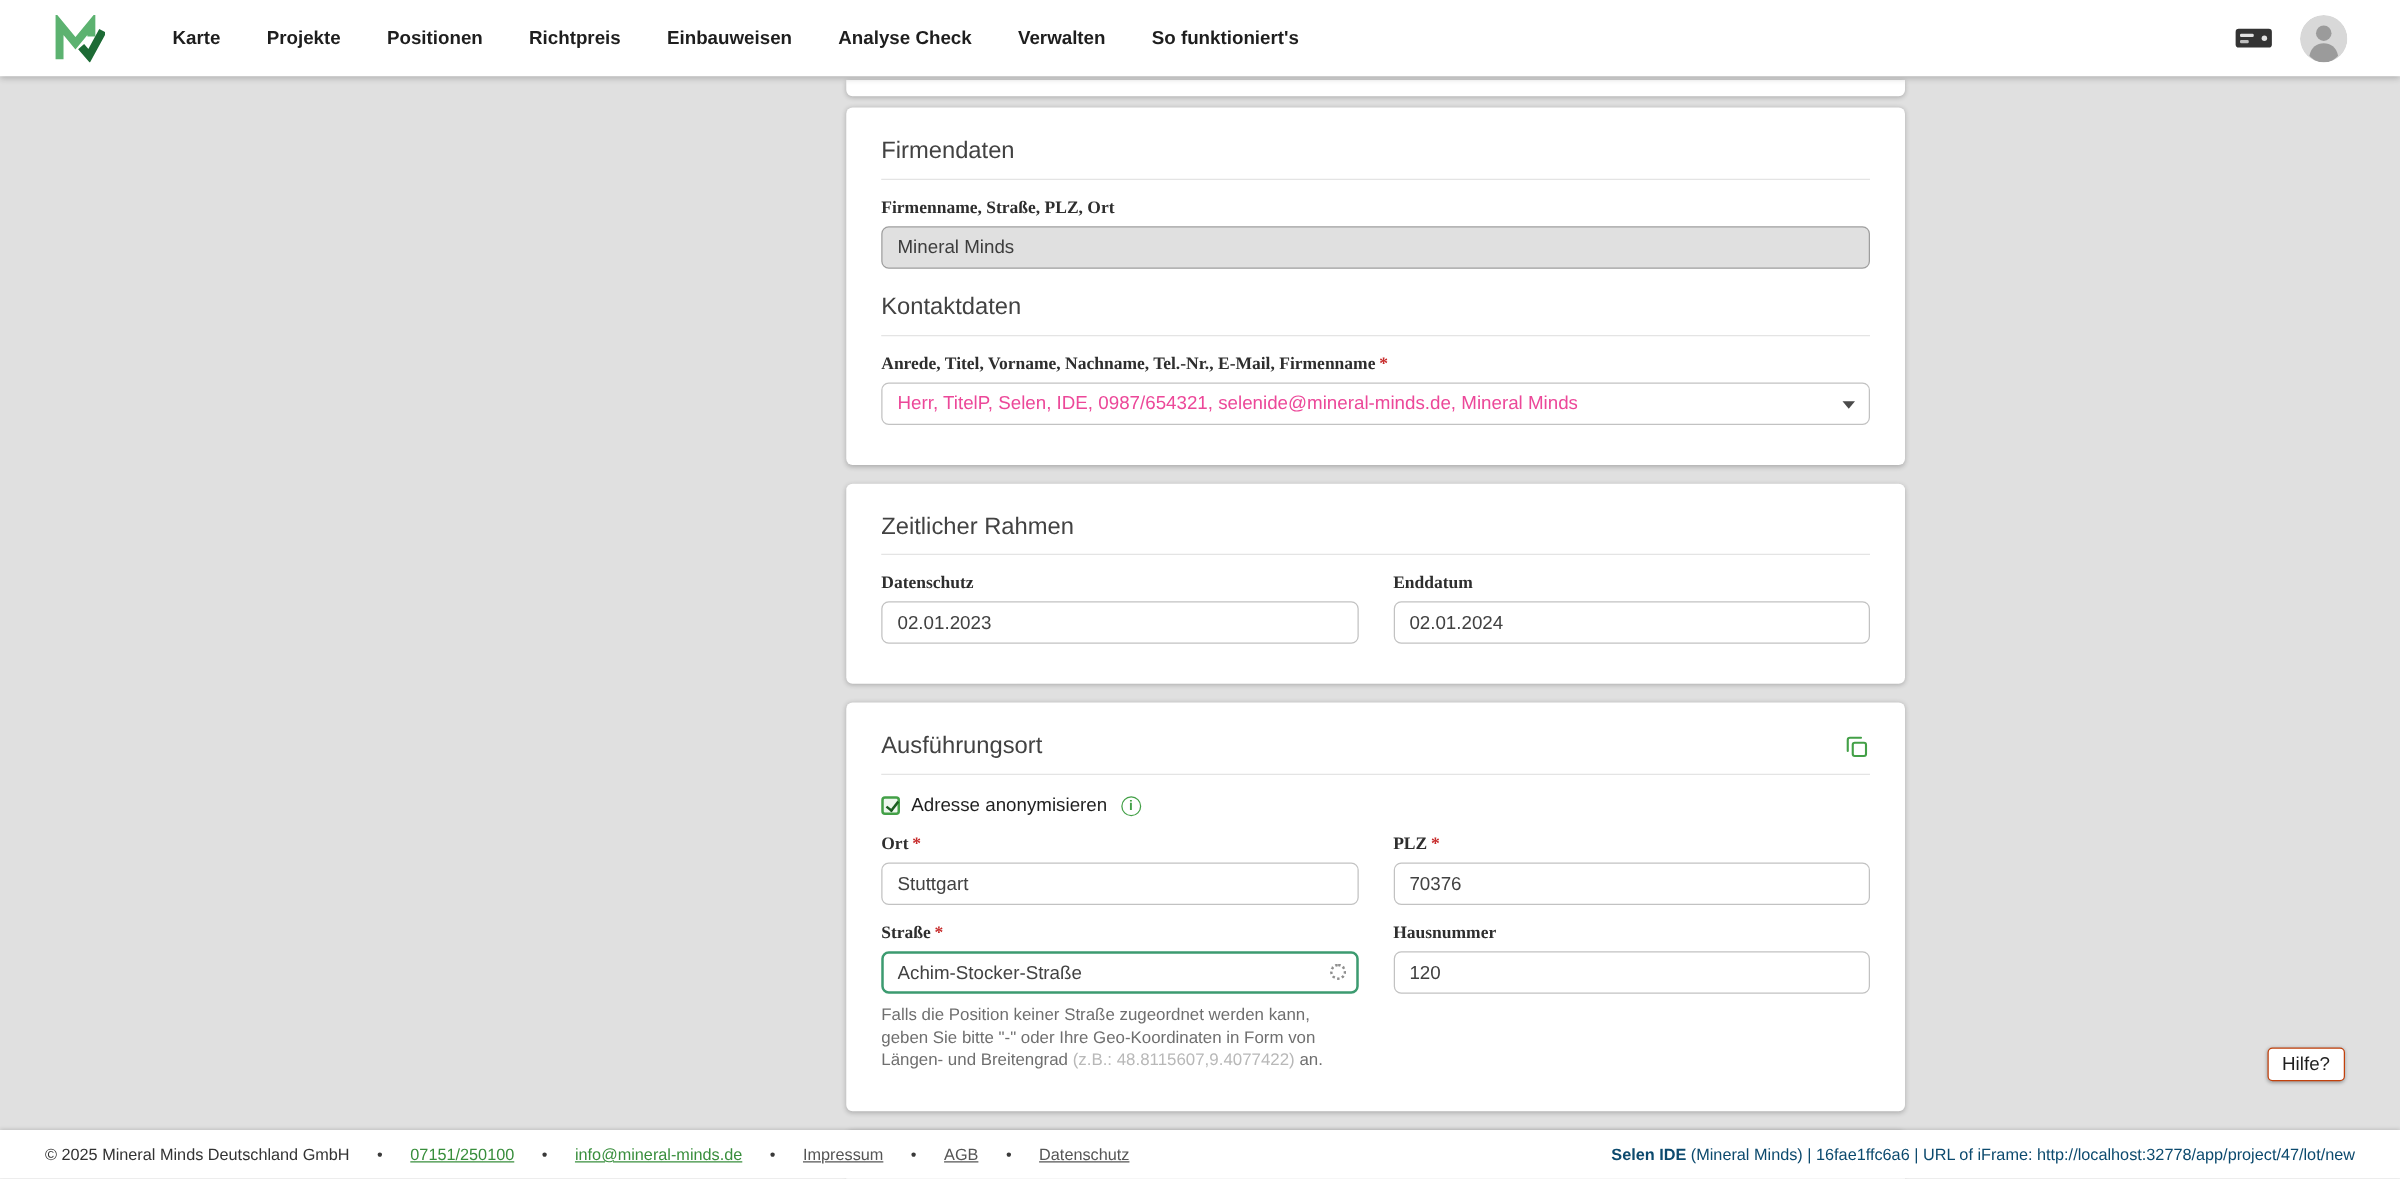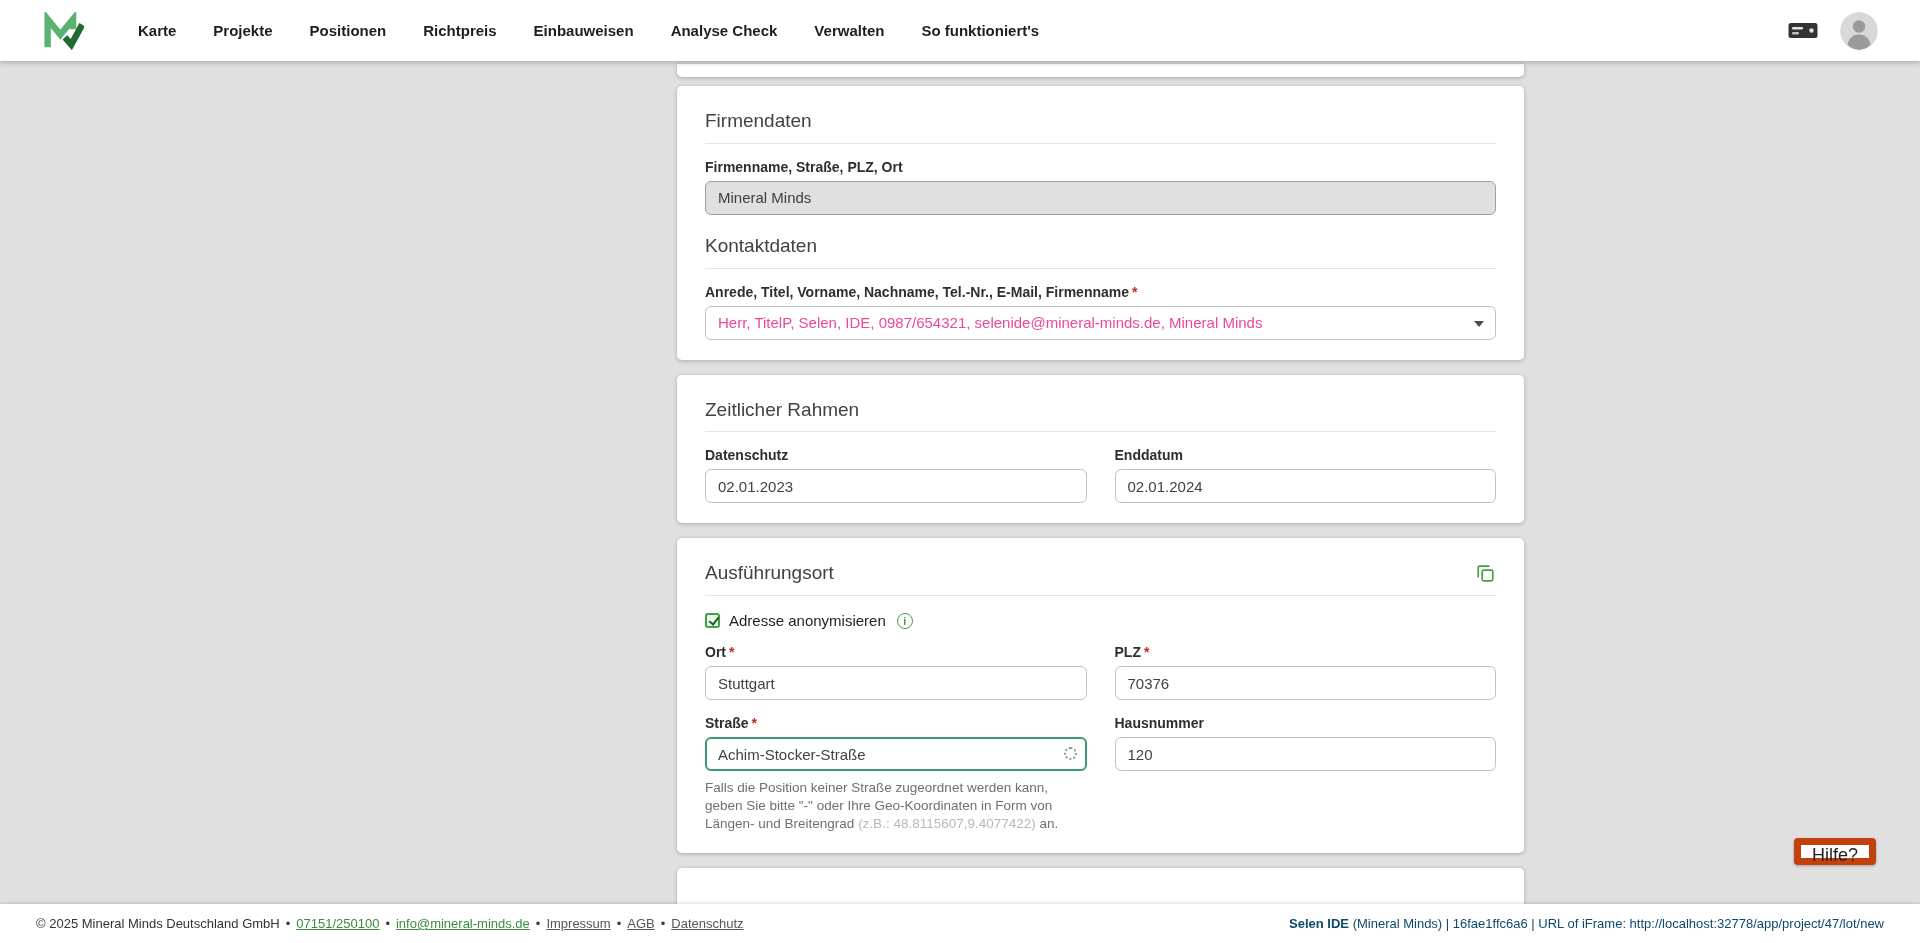--- a/index.html
+++ b/index.html
@@ -25,29 +25,29 @@
   .avatar { display:inline-flex; cursor:pointer; border-radius:50%; overflow:hidden; }
 
   
   .content { position:absolute; left:677px; top:61px; width:847px; }
   .card {
     background:#fff; border-radius:5px;
     box-shadow:0 1px 4px rgba(0,0,0,.24);
   }
   .partial-top { height:13px; margin-top:3px; border-radius:0 0 5px 5px; margin-bottom:9px; }
   .partial-bottom { height:40px; margin-top:15px; border-radius:5px 5px 0 0; }
-  .pad { padding:24px 28px 20px; margin-bottom:15px; }
+  .pad { padding:24px 28px 32px; margin-bottom:15px; }
 
   .card-title { font-size:19px; font-weight:400; color:#424242; margin:0; line-height:1.2; }
   .mt { margin-top:20px; }
   .divider { border:0; border-top:1px solid #e4e4e4; margin:10px 0 0; }
   .card-head { display:flex; align-items:center; justify-content:space-between; }
   .copy-btn { display:inline-flex; cursor:pointer; }
 
-  .field-label { display:block; font-size:14px; font-weight:700; color:#2e2e2e; margin:15px 0 6px; }
+  .field-label { display:block; font-size:14px; font-weight:700; color:#2e2e2e; margin:15px 0 6px;font-family:Liberation Serif, serif; }
   .req { color:#c62828; margin-left:3px; }
 
   .text-input {
     display:block; width:100%; height:34px;
     border:1px solid #c2c2c2; border-radius:6px; background:#fff;
     padding:0 12px; font-family:"Liberation Sans", sans-serif;
     font-size:15px; color:#424242; outline:none;
   }
   .text-input:disabled { background:#e0e0e0; border-color:#9e9e9e; color:#3d3d3d; }
   .text-input.focused { border:2px solid #3c9b70; padding:0 11px; }
@@ -90,33 +90,33 @@
     animation:spin 1.1s steps(8) infinite;
   }
   @keyframes spin { to { transform:rotate(360deg); } }
 
   .hint { margin:8px 0 0; font-size:13.5px; line-height:1.33; color:#6f6f6f; max-width:372px; }
   .hint .coords { color:#b8b8b8; }
 
   
   .help-btn {
     position:absolute; top:838px; right:44px; height:27px; padding:0 11px;
-    background:#fff; border:7px solid #c2410c; border-radius:4px;
-    font-family:"Liberation Sans", sans-serif; font-size:18px; color:#1f1f1f;
+    background:#fff; border:1px solid #c2410c; border-radius:4px;
+    font-family:"Liberation Sans", sans-serif; font-size:15px; color:#1f1f1f;
     box-shadow:0 1px 3px rgba(0,0,0,.3); cursor:pointer; z-index:15;
   }
 
   
   .footer {
     position:absolute; left:0; bottom:0; width:100%; height:39px; background:#fff;
     box-shadow:0 -1px 3px rgba(0,0,0,.15);
     display:flex; align-items:center; justify-content:space-between;
     padding:0 36px; font-size:13px; color:#333; z-index:40;
   }
-  .footer-left { display:flex; align-items:center; gap:6px; white-space:nowrap; }
+  .footer-left { display:flex; align-items:center; gap:22px; white-space:nowrap; }
   .sep { color:#3a3a3a; }
   .link { cursor:pointer; text-decoration:underline; }
   .link.green { color:#388e3c; }
   .link.gray { color:#555; }
   .footer-right { white-space:nowrap; color:#0c4a6e; }
   .footer-right b { font-weight:700; }
 </style>
 </head>
 <body>
 

